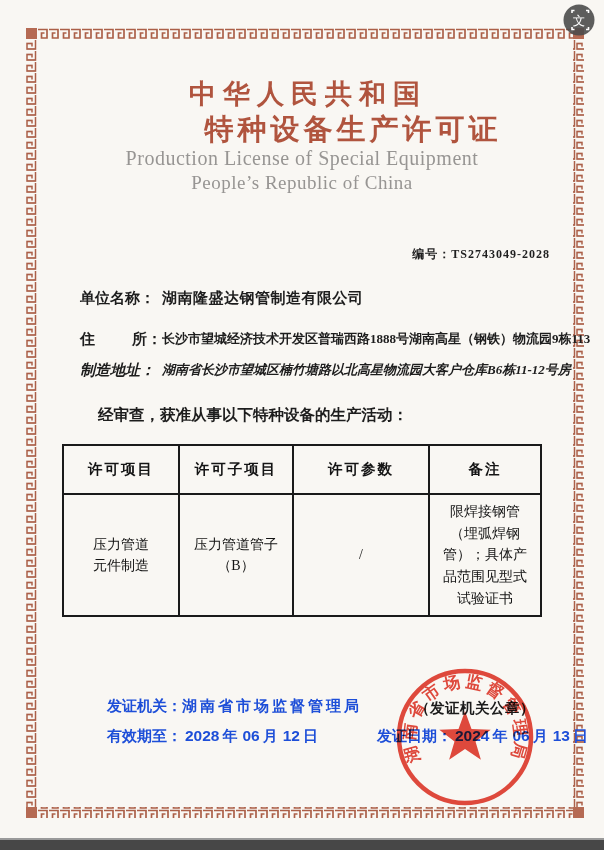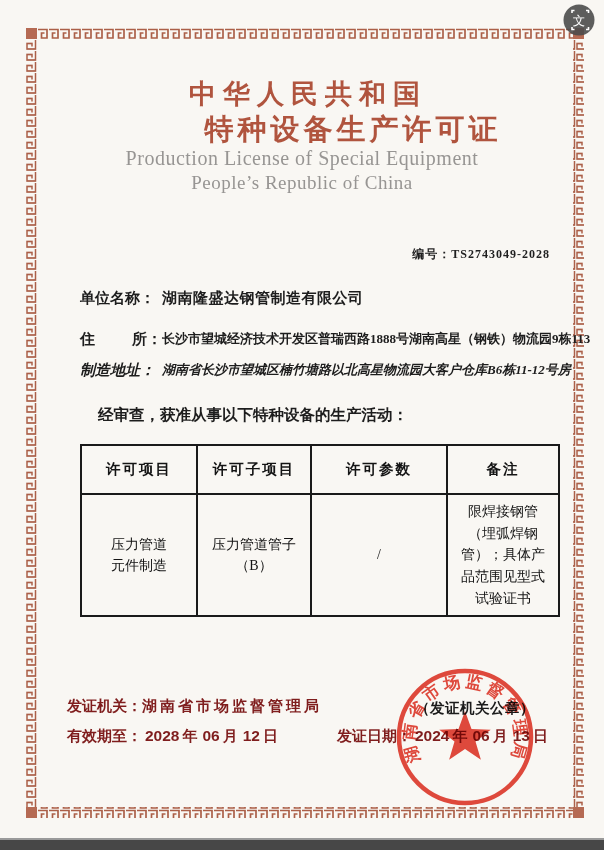--- a/index.html
+++ b/index.html
@@ -25,30 +25,30 @@
   .row{left:80px;font-size:15px;font-weight:600;white-space:nowrap;color:#1d1d1d;}
   .row .lbl{display:inline-block;width:82px;vertical-align:top;}
   .row .lbl-split{display:inline-flex;width:82px;justify-content:space-between;vertical-align:top;}
   .row .val{letter-spacing:.5px;}
   .row .val.small{font-size:13px;letter-spacing:0;}
   .r-company{top:289px;}
   .r-residence{top:330px;}
   .r-factory{top:361px;font-style:italic;}
   .statement{left:98px;top:405px;font-size:15.5px;font-weight:600;color:#1d1d1d;}
   
-  .lic-table{position:absolute;left:80px;top:444px;width:478px;
+  .lic-table{position:absolute;left:62px;top:444px;width:478px;
     border-collapse:collapse;table-layout:fixed;color:#141414;}
   .lic-table th,.lic-table td{border:2px solid #1a1a1a;text-align:center;vertical-align:middle;}
   .lic-table th{height:45px;font-size:14.5px;font-weight:700;letter-spacing:2px;}
   .lic-table td{height:96px;font-size:14px;font-weight:500;line-height:1.55;}
   .pre{white-space:pre-line;}
   .cell-note{text-align:left;padding:6px 7px;font-size:13.5px;line-height:1.5;font-weight:600;}
   .cell-param{font-size:15px;}
   
-  .f-row{font-size:15px;font-weight:600;white-space:nowrap;color:#7f1d1d;}
+  .f-row{font-size:15px;font-weight:600;white-space:nowrap;color:#1d4ed8;margin-left:40px;}
   .f-issuer{left:67px;top:697px;}
   .f-issuer .val{letter-spacing:3px;}
   .f-valid{left:67px;top:727px;}
   .f-issued{left:337px;top:727px;}
   .seal-note{left:415px;top:699px;font-size:14.5px;font-weight:600;color:#1b1b1b;letter-spacing:.5px;}
   .num{font-family:"Liberation Sans","DejaVu Sans",sans-serif;font-weight:700;font-size:15.5px;margin:0 3px;}
   .unit{margin-right:2px;}
   
   .seal{left:390px;top:661px;mix-blend-mode:multiply;opacity:.92;}
   

